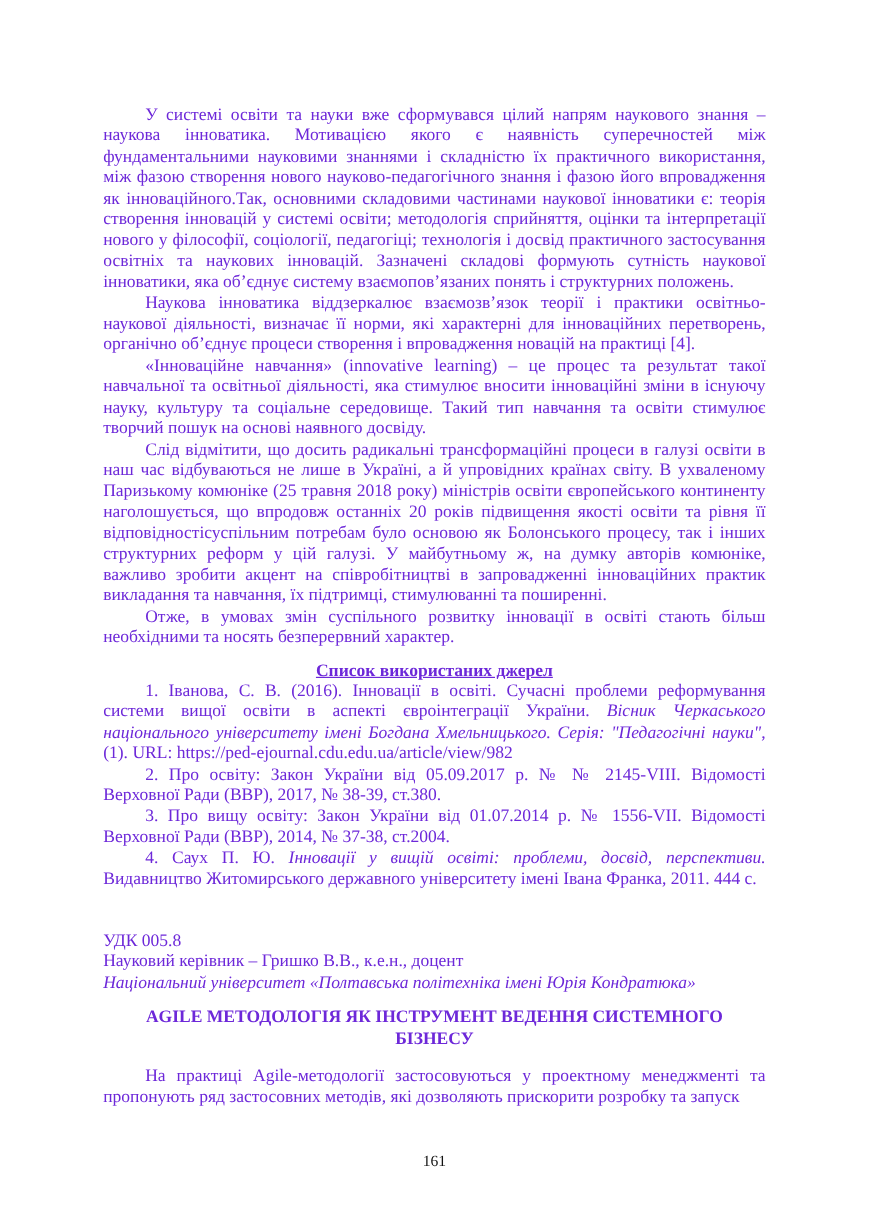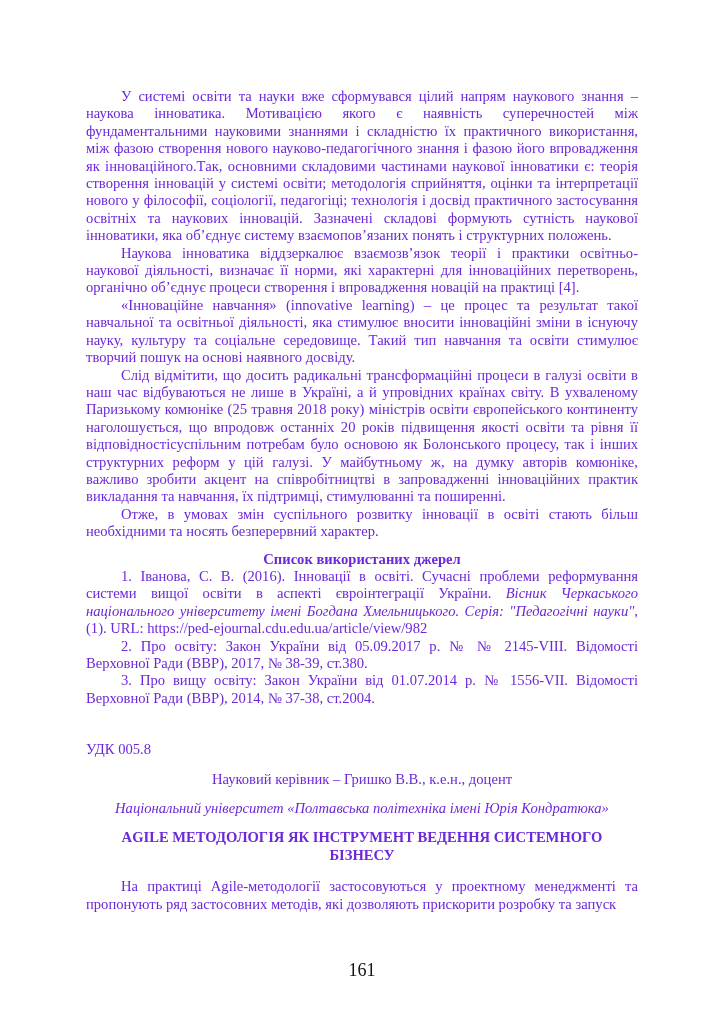--- a/index.html
+++ b/index.html
@@ -3,48 +3,49 @@
 <meta charset="utf-8">
 <style>
   html, body { margin: 0; padding: 0; background: #ffffff; }
   body { width: 724px; height: 1024px; position: relative; overflow: hidden; }
   .page {
     position: absolute; left: 86px; top: 88px; width: 552px;
     font-family: "Liberation Serif", "DejaVu Serif", serif;
     font-size: 14.6px; line-height: 17.4px; color: #6d28d9;
   }
   .p { text-align: justify; text-indent: 35px; margin: 0; }
-  .heading-refs { text-align: center; font-weight: bold; margin: 10px 0 0 0; }
+  .heading-refs { text-align: center; font-weight: bold; margin: 10px 0 0 0; text-decoration: underline; }
   .ref { text-align: justify; text-indent: 35px; margin: 0; }
   .udk { margin: 34px 0 0 0; }
   .author { text-align: center; margin: 6px 0 0 0; }
-  .center { text-align: center; margin: 12px; }
+  .center { text-align: left; margin: 0; }
   .italic { font-style: italic; }
   .title { text-align: center; font-weight: bold; margin: 12px 0 0 0; padding: 0 20px; }
   .body2 { margin-top: 14px; }
   .pagenum {
     position: absolute; left: 0; width: 724px; top: 960px; text-align: center;
-    font-family: "Liberation Serif", "DejaVu Serif", serif; font-size: 18px; color: #111;
+    font-family: "Liberation Serif", "DejaVu Serif", serif; font-size: 13px; color: #111;
   }
 </style>
 </head>
 <body>
 
 <div class="page">
   <p class="p">У системі освіти та науки вже сформувався цілий напрям наукового знання – наукова інноватика. Мотивацією якого є наявність суперечностей між фундаментальними науковими знаннями і складністю їх практичного використання, між фазою створення нового науково-педагогічного знання і фазою його впровадження як інноваційного.Так, основними складовими частинами наукової інноватики є: теорія створення інновацій у системі освіти; методологія сприйняття, оцінки та інтерпретації нового у філософії, соціології, педагогіці; технологія і досвід практичного застосування освітніх та наукових інновацій. Зазначені складові формують сутність наукової інноватики, яка об’єднує систему взаємопов’язаних понять і структурних положень.</p>
   <p class="p">Наукова інноватика віддзеркалює взаємозв’язок теорії і практики освітньо-наукової діяльності, визначає її норми, які характерні для інноваційних перетворень, органічно об’єднує процеси створення і впровадження новацій на практиці [4].</p>
   <p class="p">«Інноваційне навчання» (innovative learning) – це процес та результат такої навчальної та освітньої діяльності, яка стимулює вносити інноваційні зміни в існуючу науку, культуру та соціальне середовище. Такий тип навчання та освіти стимулює творчий пошук на основі наявного досвіду.</p>
   <p class="p">Слід відмітити, що досить радикальні трансформаційні процеси в галузі освіти в наш час відбуваються не лише в Україні, а й упровідних країнах світу. В ухваленому Паризькому комюніке (25 травня 2018 року) міністрів освіти європейського континенту наголошується, що впродовж останніх 20 років підвищення якості освіти та рівня її відповідностісуспільним потребам було основою як Болонського процесу, так і інших структурних реформ у цій галузі. У майбутньому ж, на думку авторів комюніке, важливо зробити акцент на співробітництві в запровадженні інноваційних практик викладання та навчання, їх підтримці, стимулюванні та поширенні.</p>
   <p class="p">Отже, в умовах змін суспільного розвитку інновації в освіті стають більш необхідними та носять безперервний характер.</p>
 
   <p class="heading-refs">Список використаних джерел</p>
 
   <p class="ref"><span>1. Іванова, С. В. (2016). Інновації в освіті. Сучасні проблеми реформування системи вищої освіти в аспекті євроінтеграції України. </span><span class="italic">Вісник Черкаського національного університету імені Богдана Хмельницького. Серія: "Педагогічні науки"</span><span>, (1). URL: https://ped-ejournal.cdu.edu.ua/article/view/982</span></p>
   <p class="ref"><span>2. Про освіту: Закон України від 05.09.2017 р. № № 2145-VIII. Відомості Верховної Ради (ВВР), 2017, № 38-39, ст.380.</span></p>
   <p class="ref"><span>3. Про вищу освіту: Закон України від 01.07.2014 р. № 1556-VII. Відомості Верховної Ради (ВВР), 2014, № 37-38, ст.2004.</span></p>
+  <p class="ref"><span>4. Саух П. Ю. </span><span class="italic">Інновації у вищій освіті: проблеми, досвід, перспективи.</span><span> Видавництво Житомирського державного університету імені Івана Франка, 2011. 444 с.</span></p>
 
   <p class="udk">УДК 005.8</p>
   <p class="center">Науковий керівник – Гришко В.В., к.е.н., доцент</p>
   <p class="center italic">Національний університет «Полтавська політехніка імені Юрія Кондратюка»</p>
 
   <p class="title">AGILE МЕТОДОЛОГІЯ ЯК ІНСТРУМЕНТ ВЕДЕННЯ СИСТЕМНОГО БІЗНЕСУ</p>
 
   <p class="p body2">На практиці Agile-методології застосовуються у проектному менеджменті та пропонують ряд застосовних методів, які дозволяють прискорити розробку та запуск</p>
 </div>
 

